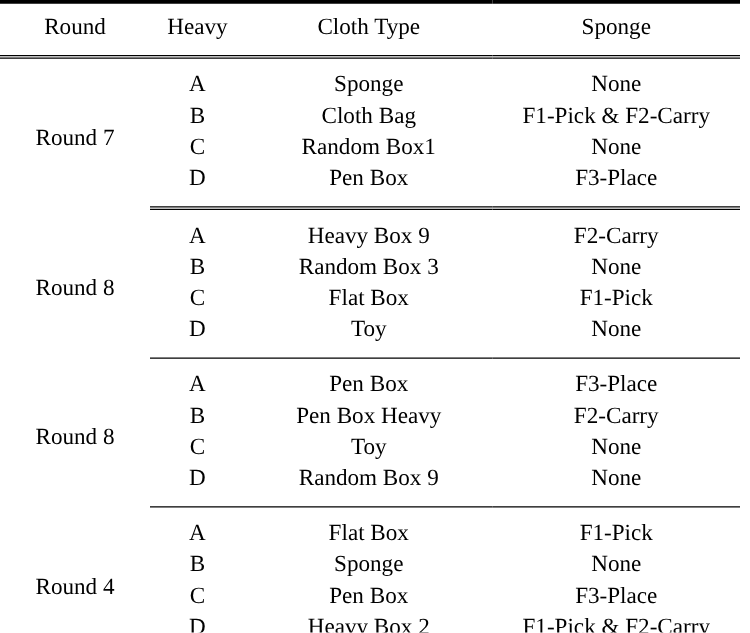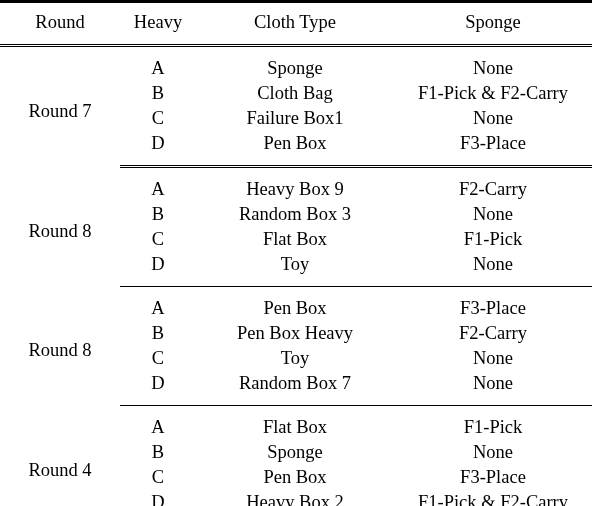--- a/index.html
+++ b/index.html
@@ -117,21 +117,21 @@
         <td>Sponge</td>
         <td>None</td>
       </tr>
       <tr>
         <td class="obj-letter">B</td>
         <td>Cloth Bag</td>
         <td>F1-Pick &amp; F2-Carry</td>
       </tr>
       <tr>
         <td class="obj-letter">C</td>
-        <td>Failure Box1</td>
+        <td>Random Box1</td>
         <td>None</td>
       </tr>
       <tr class="block-end-double block-last-row">
         <td class="obj-letter">D</td>
         <td>Pen Box</td>
         <td>F3-Place</td>
       </tr>
 
       <tr class="block-start">
         <td class="round-label" rowspan="4">Round 8</td>
@@ -166,21 +166,21 @@
         <td>Pen Box Heavy</td>
         <td>F2-Carry</td>
       </tr>
       <tr>
         <td class="obj-letter">C</td>
         <td>Toy</td>
         <td>None</td>
       </tr>
       <tr class="block-end-single block-last-row">
         <td class="obj-letter">D</td>
-        <td>Random Box 7</td>
+        <td>Random Box 9</td>
         <td>None</td>
       </tr>
 
       <tr class="block-start">
         <td class="round-label" rowspan="4">Round 4</td>
         <td class="obj-letter">A</td>
         <td>Flat Box</td>
         <td>F1-Pick</td>
       </tr>
       <tr>

